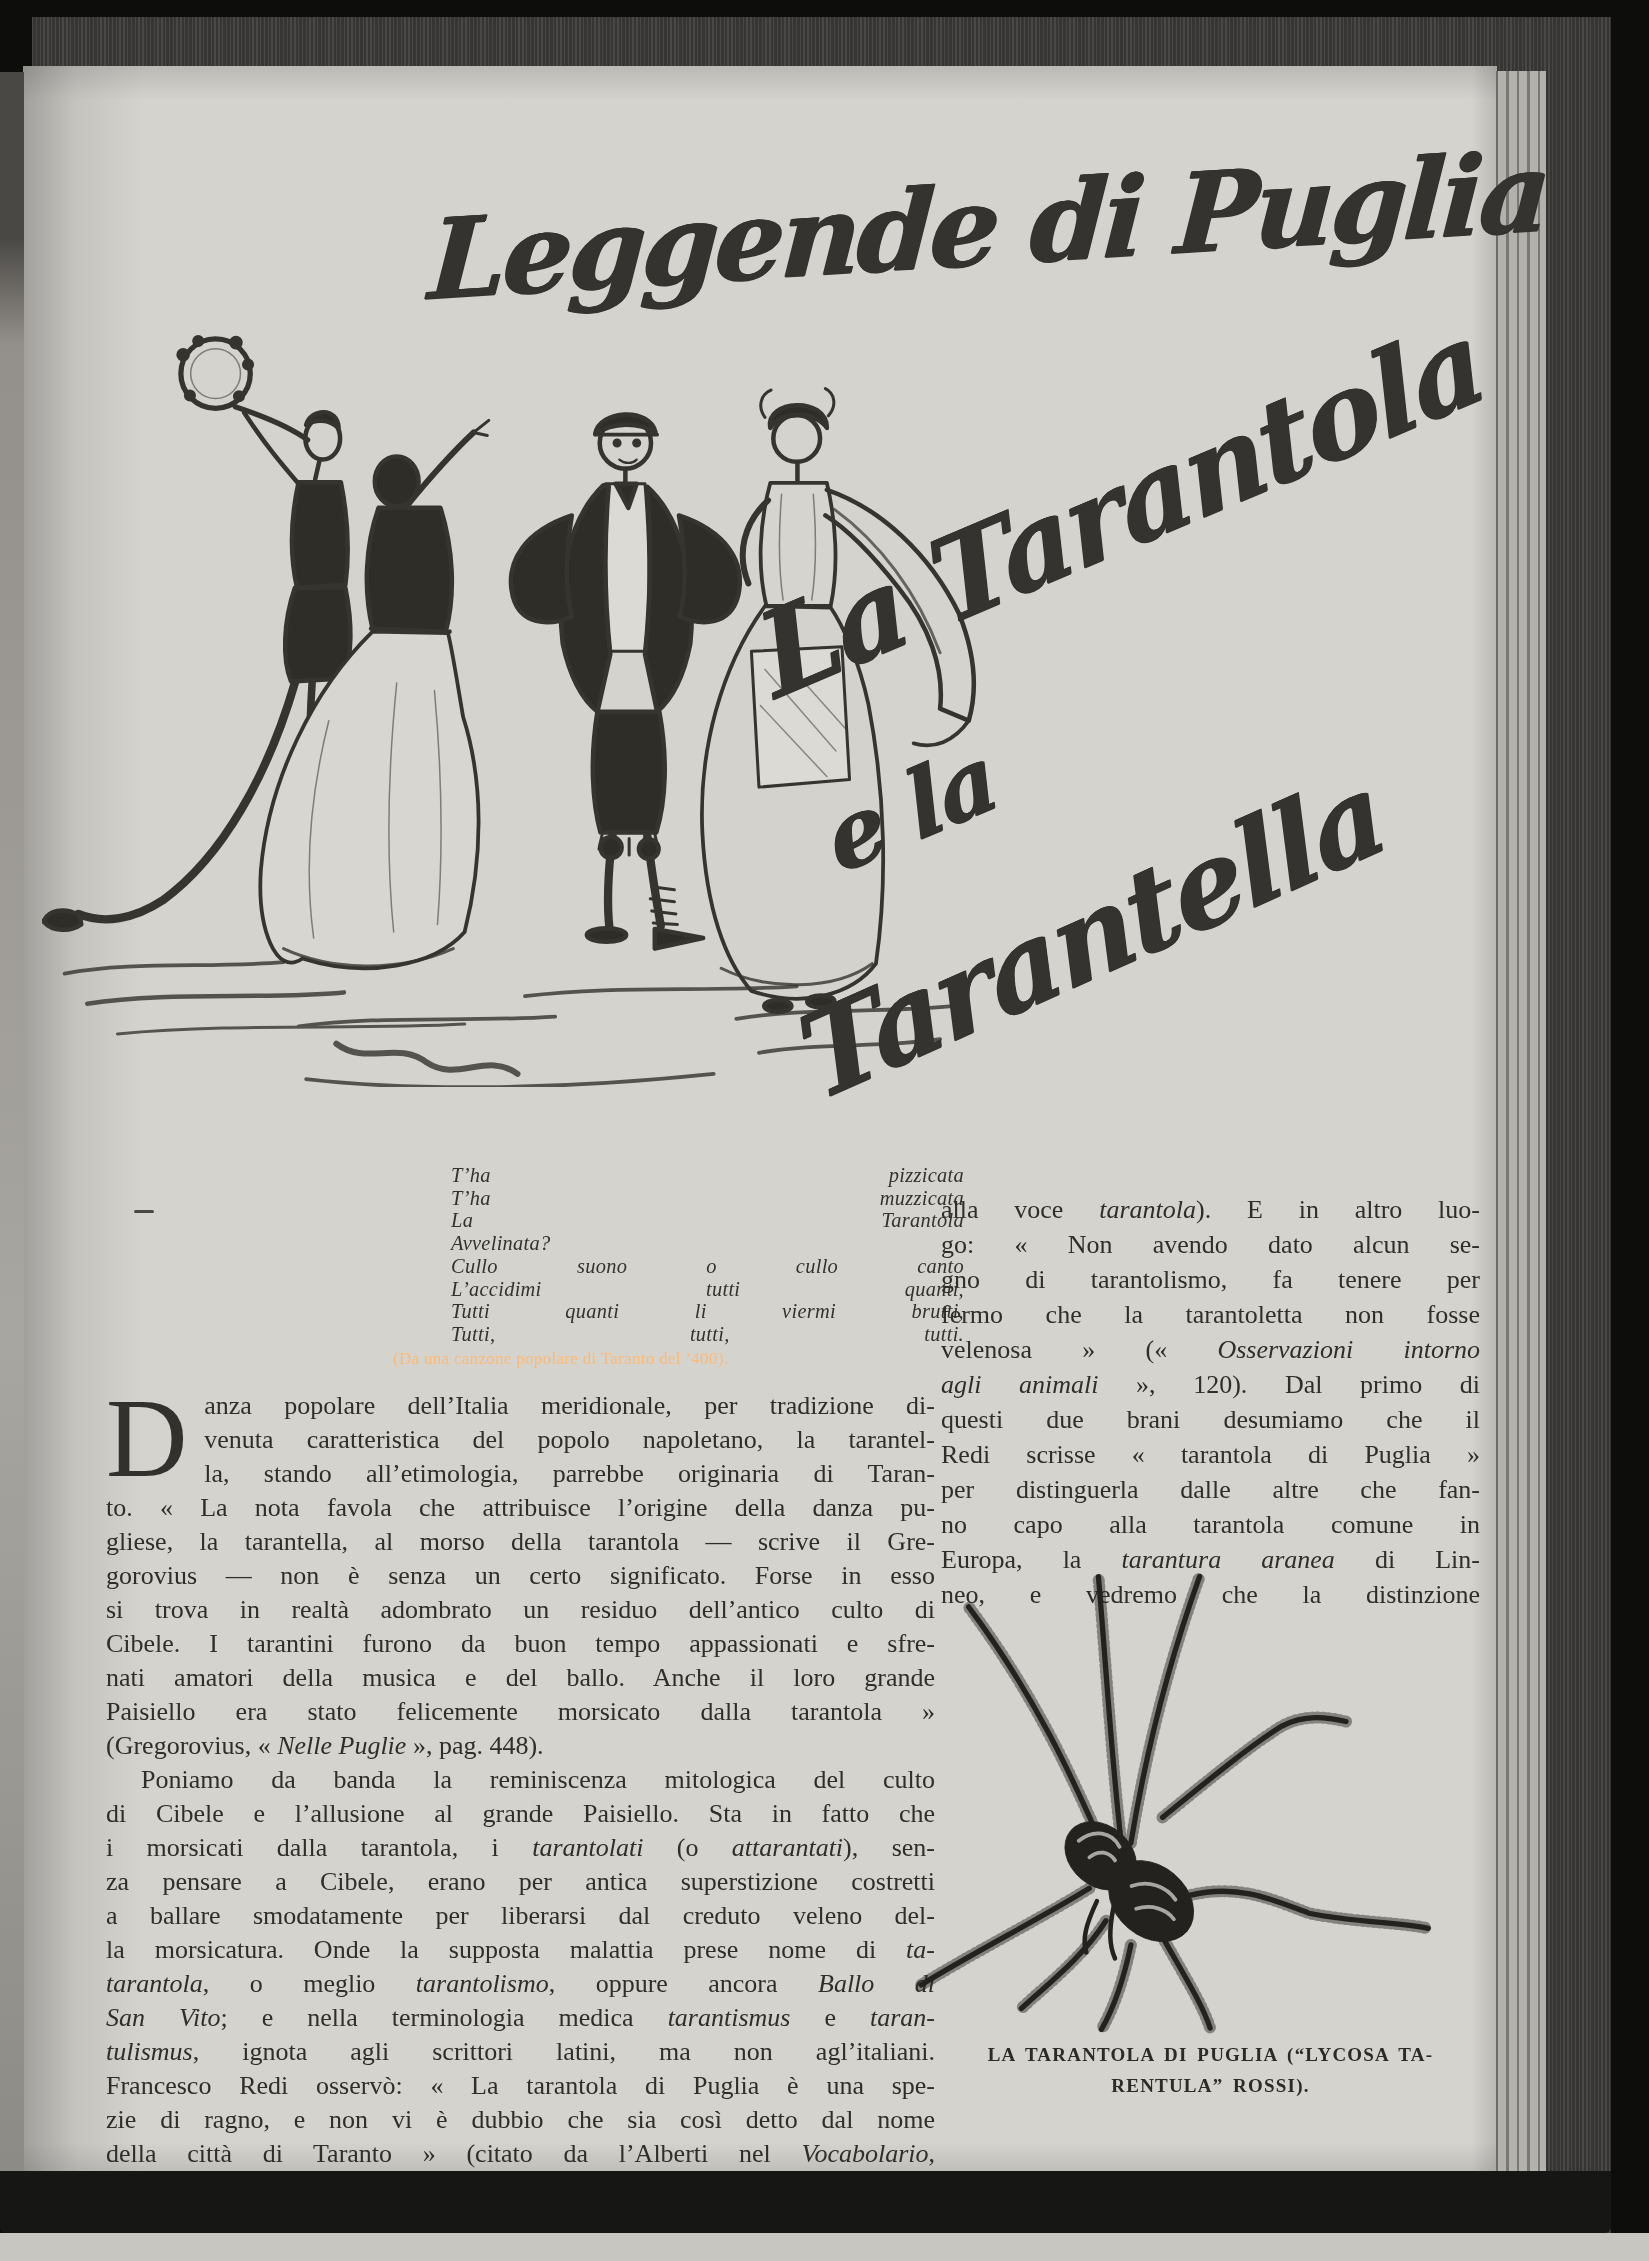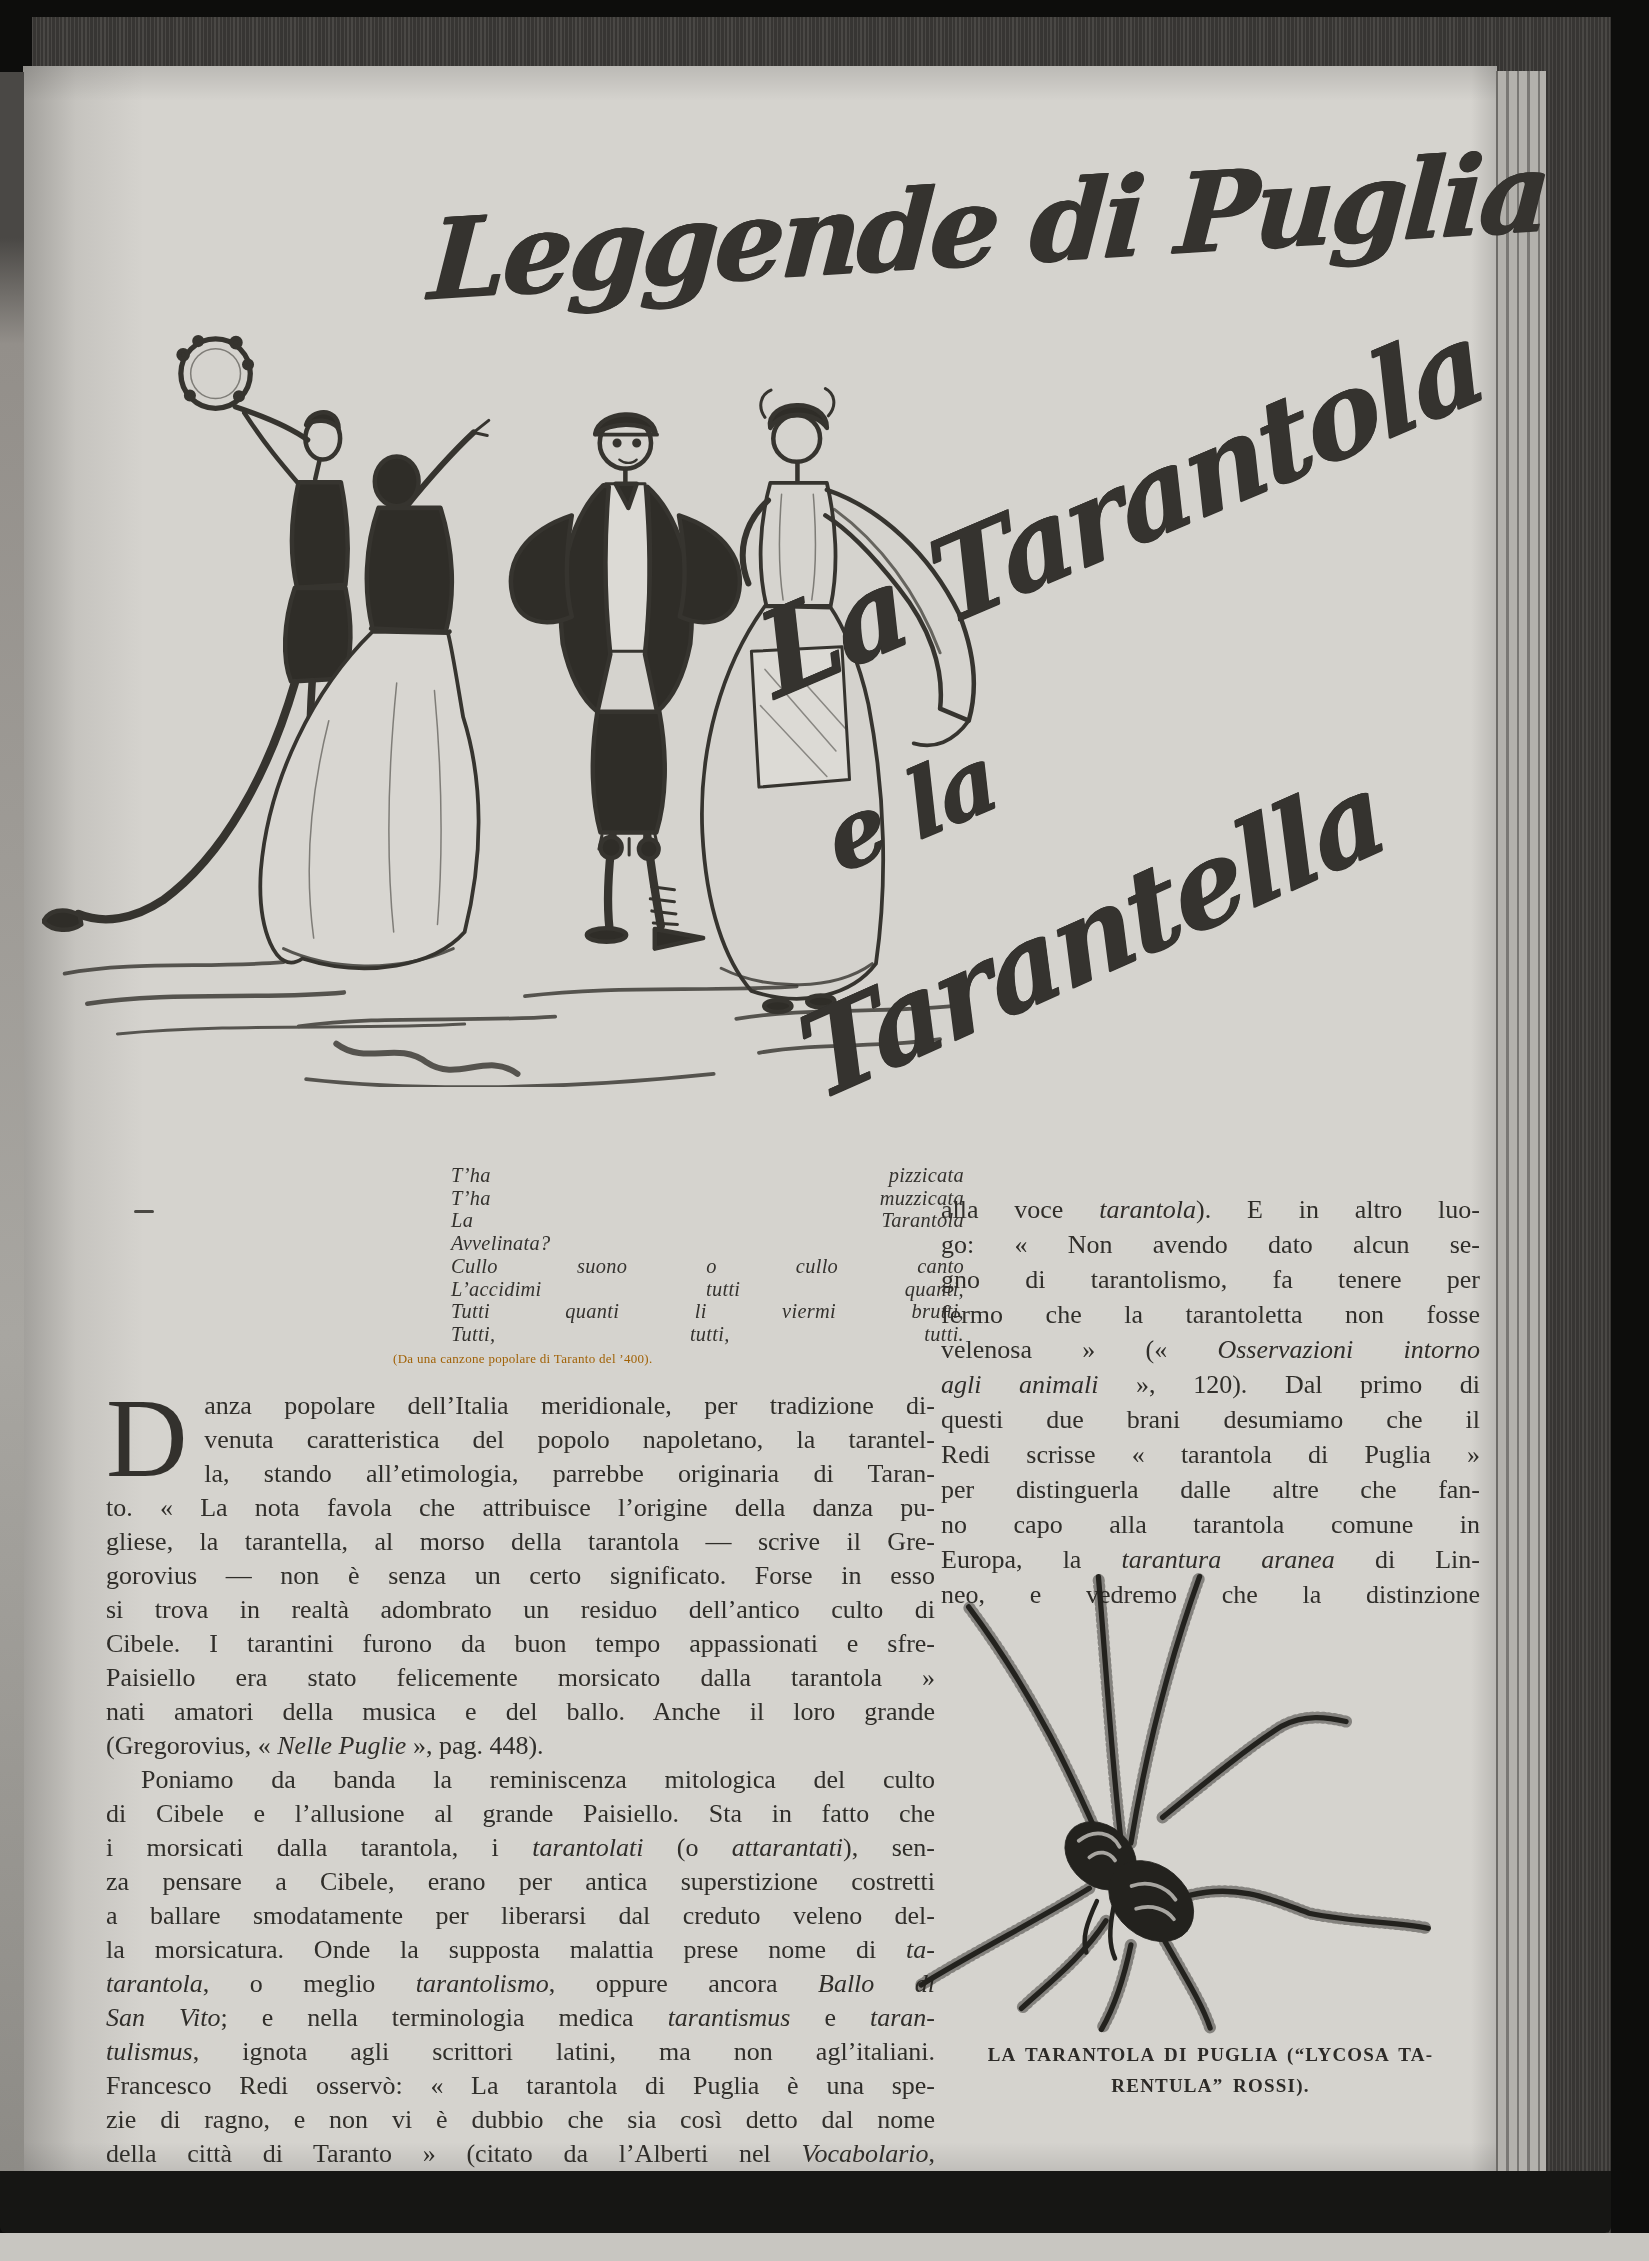--- a/index.html
+++ b/index.html
@@ -54,21 +54,21 @@
   .diag3{left:785px;top:998px;font-size:115px;letter-spacing:-3px;
        transform:rotate(-24deg) skewX(-6deg);transform-origin:left top;}
   
   .poem{
     position:absolute;left:451px;top:1164px;width:513px;
     font-style:italic;font-size:20.4px;line-height:22.7px;color:#34322e;
     word-spacing:.34em;letter-spacing:0.3px;
   }
   .poem-src{
     position:absolute;left:393px;top:1348px;width:551px;
-    font-size:13px;line-height:22.7px;color:#a16207;letter-spacing:0.3px;
+    font-size:17px;line-height:22.7px;color:#fdba74;letter-spacing:0.3px;
   }
   .stray-dash{position:absolute;left:134px;top:1210px;width:20.4px;height:0;border-top:3.8px solid #4a4843;border-radius:2.3px;}
   
   .col{position:absolute;color:#302e2a;}
   .left-col{left:106px;top:1389px;width:829px;font-size:26px;line-height:34px;}
   .right-col{left:941px;top:1161px;width:539px;font-size:26px;line-height:35px;margin-top:31px;}
   .tline{text-align:justify;text-align-last:justify;}
   .end-short .tline:last-child{text-align-last:left;}
   .indent-first .tline:first-child{text-indent:35px;}
   .dropcap{
@@ -221,22 +221,22 @@
     <span class="dropcap">D</span>
     <div>
         <div class="tline"><span>anza popolare dell’Italia meridionale, per tradizione di-</span></div>
         <div class="tline"><span>venuta caratteristica del popolo napoletano, la tarantel-</span></div>
         <div class="tline"><span>la, stando all’etimologia, parrebbe originaria di Taran-</span></div>
         <div class="tline"><span>to. « La nota favola che attribuisce l’origine della danza pu-</span></div>
         <div class="tline"><span>gliese, la tarantella, al morso della tarantola — scrive il Gre-</span></div>
         <div class="tline"><span>gorovius — non è senza un certo significato. Forse in esso</span></div>
         <div class="tline"><span>si trova in realtà adombrato un residuo dell’antico culto di</span></div>
         <div class="tline"><span>Cibele. I tarantini furono da buon tempo appassionati e sfre-</span></div>
+        <div class="tline"><span>nati amatori della musica e del ballo. Anche il loro grande</span></div>
         <div class="tline"><span>Paisiello era stato felicemente morsicato dalla tarantola »</span></div>
-        <div class="tline"><span>nati amatori della musica e del ballo. Anche il loro grande</span></div>
         <div class="tline"><span>(Gregorovius, « </span><em>Nelle Puglie</em><span> », pag. 448).</span></div>
       </div>
   </div>
   <div class="para indent-first">
     <div>
         <div class="tline"><span>Poniamo da banda la reminiscenza mitologica del culto</span></div>
         <div class="tline"><span>di Cibele e l’allusione al grande Paisiello. Sta in fatto che</span></div>
         <div class="tline"><span>i morsicati dalla tarantola, i </span><em>tarantolati</em><span> (o </span><em>attarantati</em><span>), sen-</span></div>
         <div class="tline"><span>za pensare a Cibele, erano per antica superstizione costretti</span></div>
         <div class="tline"><span>a ballare smodatamente per liberarsi dal creduto veleno del-</span></div>

